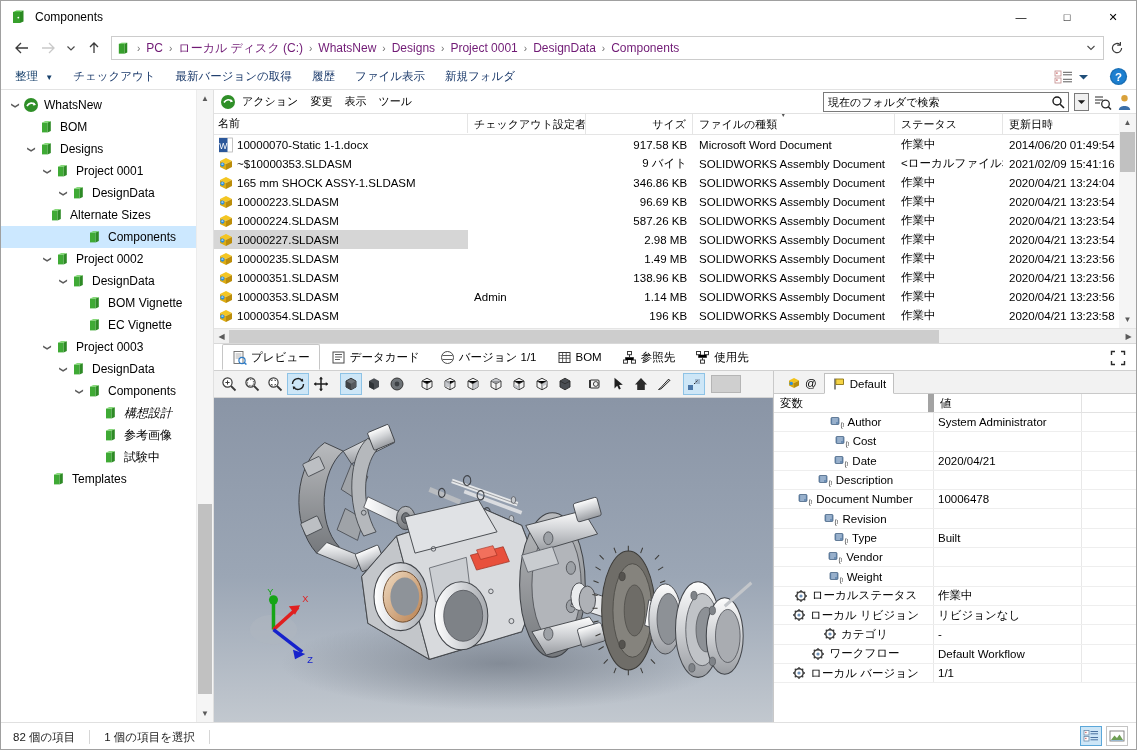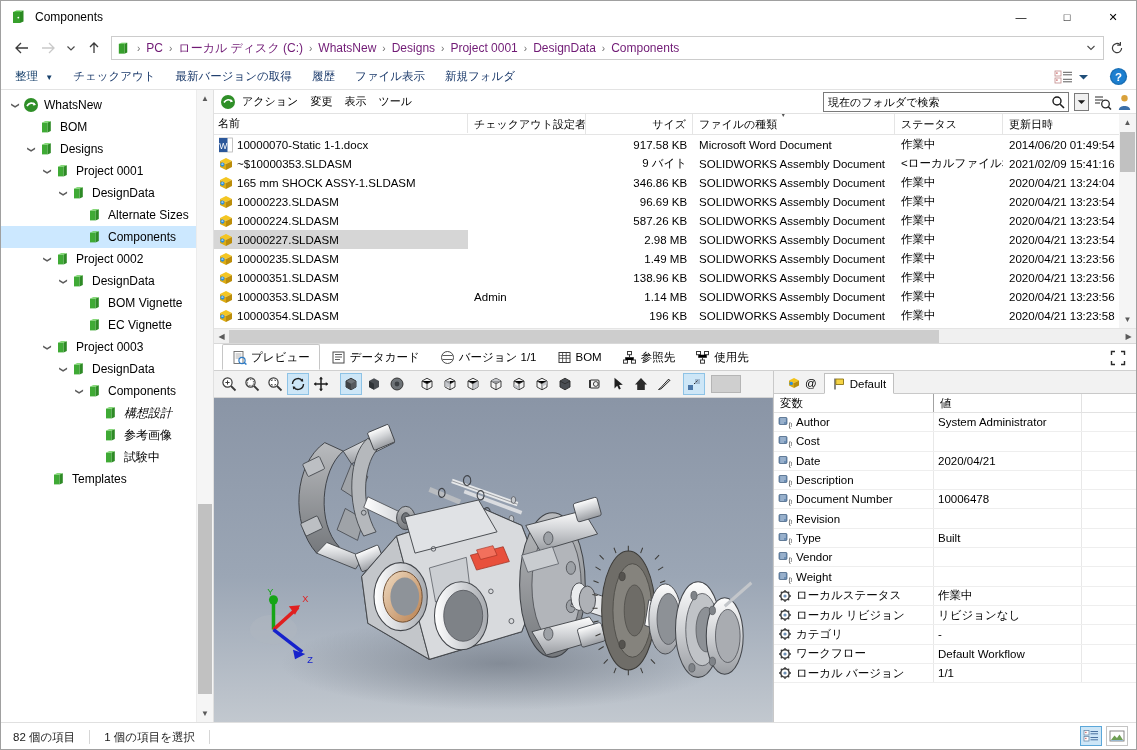--- a/index.html
+++ b/index.html
@@ -143,26 +143,26 @@
   
   .cardpane { width:362px; flex:0 0 362px; display:flex; flex-direction:column; background:#fff; }
   .cardtabs { height:23px; display:flex; align-items:flex-end; padding-left:6px;
               background:#f2f2f2; border-bottom:1px solid #c9c9c9; }
   .ctab { display:flex; align-items:center; height:21px; padding:0 7px; font-size:11.5px; }
   .ctab.active { background:#fff; border:1px solid #c0c0c0; border-bottom:1px solid #fff;
                  position:relative; top:1px; }
   .ctab .ci { width:14px; height:14px; margin-right:4px; flex:0 0 14px; }
   .varhead { height:19px; display:flex; font-size:11.5px; border-bottom:1px solid #e2e2e2; }
   .vh { display:flex; align-items:center; padding-left:6px; }
-  .vh.a { width:160px; flex:0 0 160px; border-right:1px solid #a3a3a3; }
+  .vh.a { width:160px; flex:0 0 160px; border-right:6px solid #a3a3a3; }
   .vh.b { width:148px; flex:0 0 148px; border-right:1px solid #e2e2e2; }
   .vrows { flex:1 1 auto; overflow:hidden; }
   .vrow { height:19.3px; display:flex; font-size:11.5px; border-bottom:1px solid #eeeeee; }
   .vc { display:flex; align-items:center; padding-left:4px; overflow:hidden; white-space:nowrap; }
-  .vc.a { width:160px; flex:0 0 160px; border-right:1px solid #e8e8e8; }
+  .vc.a { width:160px; flex:0 0 160px; border-right:1px solid #e8e8e8;justify-content:center; }
   .vc.b { width:148px; flex:0 0 148px; border-right:1px solid #e8e8e8; }
   .vc.c { flex:1 1 auto; }
   .vico { width:14px; height:14px; flex:0 0 14px; margin-right:4px; }
 
   
   .statusbar { height:29px; display:flex; align-items:center; border-top:1px solid #e0e0e0;
                padding-left:12px; font-size:11.5px; color:#1b1b1b; position:relative;
                background:#ffffff; }
   .st-sep { width:1px; height:14px; background:#d6d6d6; margin:0 14px; }
   .status-right { position:absolute; right:8px; top:3px; display:flex; gap:4px; }
@@ -326,21 +326,21 @@
           </div>
           <div class="tnode" style="padding-left: 54px;">
             <span class="tchev" style="transform: rotate(90deg); font-size: 8px; display: inline-block;">❯</span>
             <svg class="tico" viewBox="0 0 16 16">
               <path d="M3 3.6 L8.6 3.6 L8.6 13.4 L3 13.4 Z" fill="#3faa35"></path>
               <path d="M8.6 3.6 L11.8 2.3 L11.8 12.1 L8.6 13.4 Z" fill="#2e8a26"></path>
               <path d="M3 3.6 L6.2 2.3 L11.8 2.3 L8.6 3.6 Z" fill="#5fcc4e"></path>
             </svg>
             <span class="tlabel">DesignData</span>
           </div>
-          <div class="tnode" style="padding-left: 70px;">
+          <div class="tnode" style="padding-left: 32px;">
             <span class="tchev"></span>
             <svg class="tico" viewBox="0 0 16 16">
               <path d="M3 3.6 L8.6 3.6 L8.6 13.4 L3 13.4 Z" fill="#3faa35"></path>
               <path d="M8.6 3.6 L11.8 2.3 L11.8 12.1 L8.6 13.4 Z" fill="#2e8a26"></path>
               <path d="M3 3.6 L6.2 2.3 L11.8 2.3 L8.6 3.6 Z" fill="#5fcc4e"></path>
             </svg>
             <span class="tlabel">Alternate Sizes</span>
           </div>
           <div class="tnode sel" style="padding-left: 70px;">
             <span class="tchev"></span>

